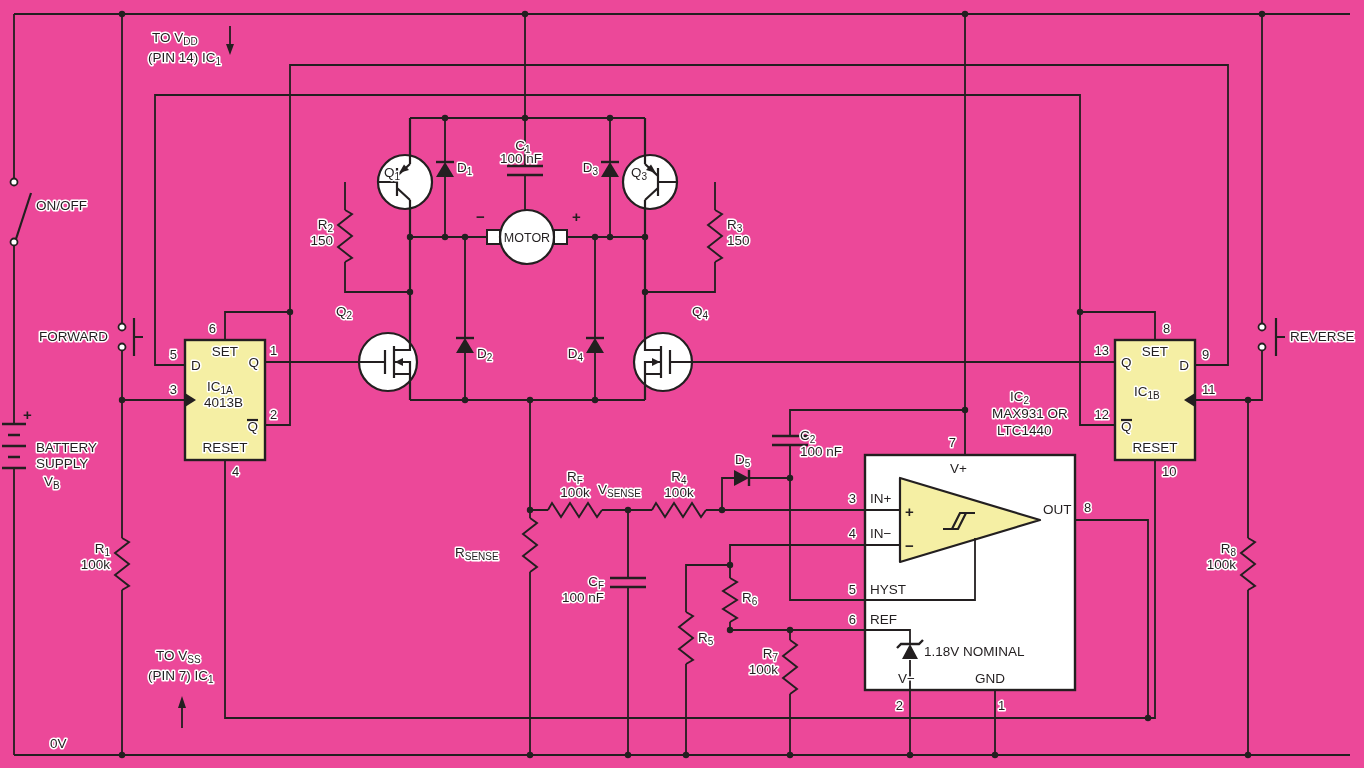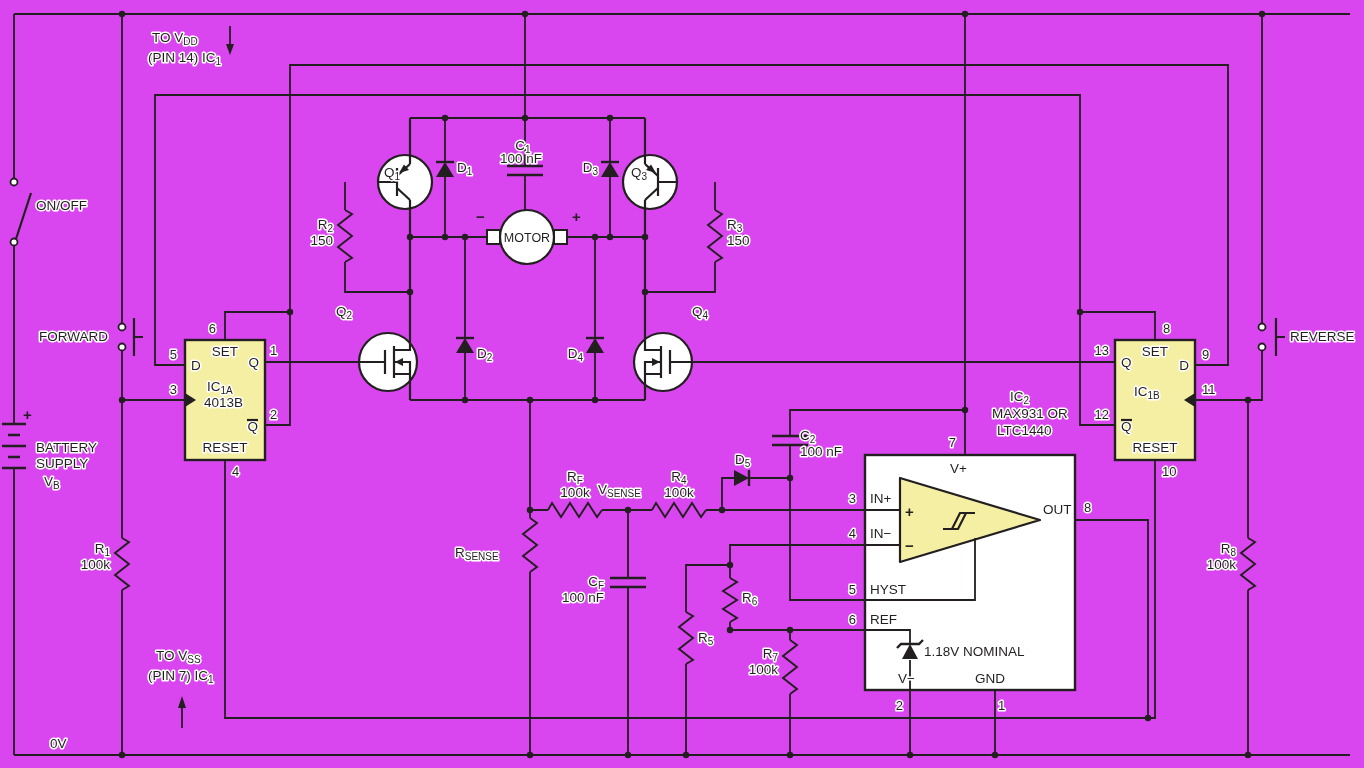--- a/index.html
+++ b/index.html
@@ -1,16 +1,16 @@
 <!DOCTYPE html>
 <html><head>
 <meta charset="utf-8">
 <style>
   html,body{margin:0;padding:0;background:#ffffff;}
-  .stage{position:relative;width:1364px;height:768px;background:#d946ef;overflow:hidden;}
+  .stage{position:relative;width:1364px;height:768px;background:#ec4899;overflow:hidden;}
   svg text{font-family:"Liberation Sans","DejaVu Sans",sans-serif;fill:#231f20;}
   .lbl{font-size:13.5px;paint-order:stroke;stroke:#ffffff;stroke-width:3px;stroke-linejoin:round;}
   .pin{font-size:13px;paint-order:stroke;stroke:#ffffff;stroke-width:3px;stroke-linejoin:round;}
   .sm{font-size:12.5px;}
   .sign{font-size:15px;font-weight:bold;}
   .sub{font-size:10px;}
   .w{stroke:#231f20;stroke-width:1.8;fill:none;}
   .w2{stroke:#231f20;stroke-width:2.2;fill:none;}
   .zig{stroke:#231f20;stroke-width:1.9;fill:none;stroke-linejoin:miter;}
   .plate{stroke:#231f20;stroke-width:2.6;fill:none;}

